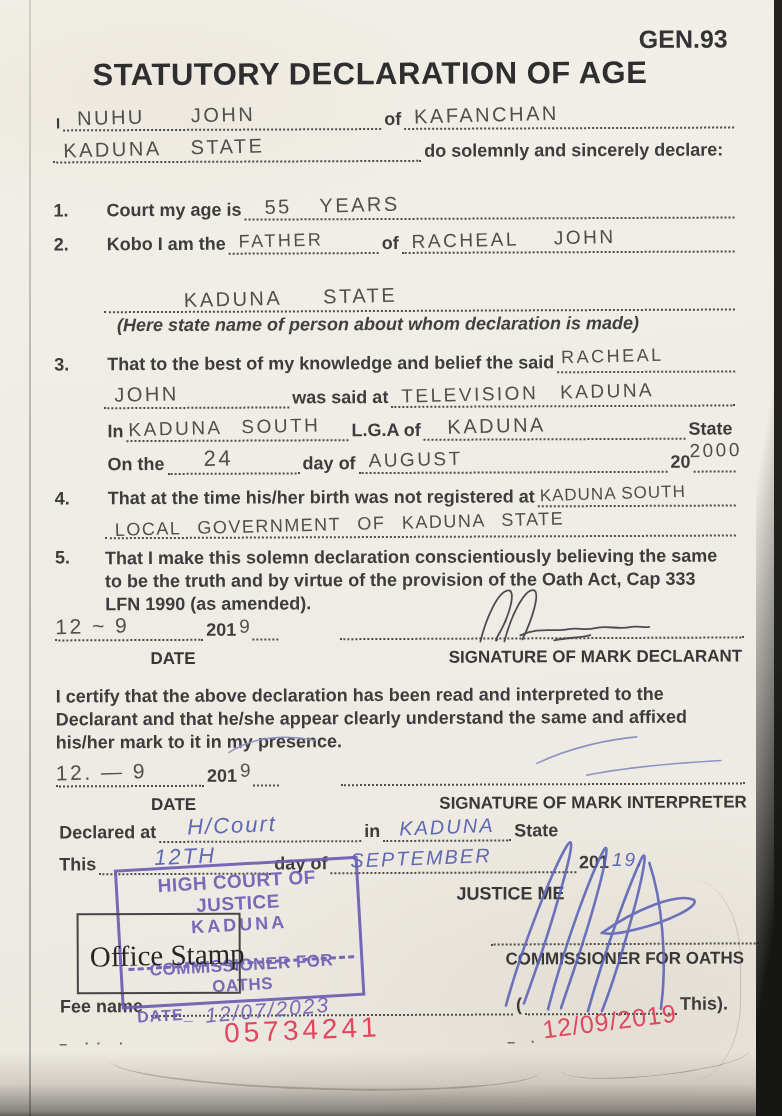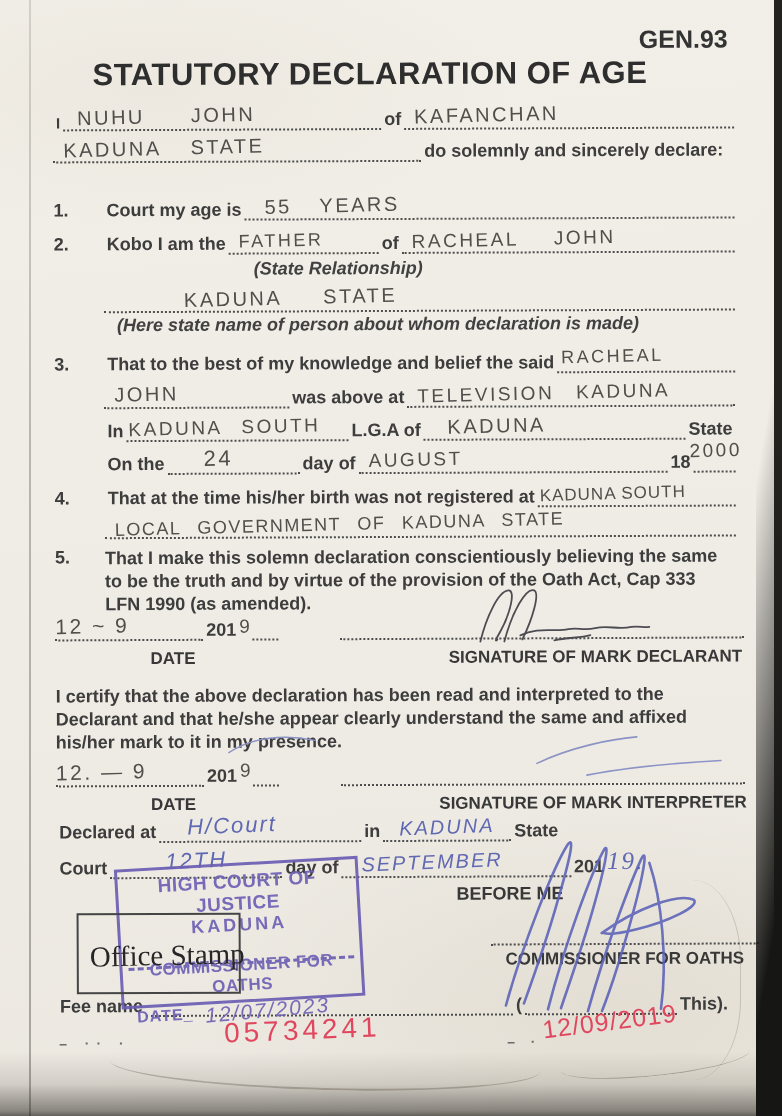--- a/index.html
+++ b/index.html
@@ -98,40 +98,39 @@
       <span class="num">2.</span>
       <span class="p">Kobo I am the</span>
       <span class="fill" style="flex:0 0 150px;">
         <span class="hw hw-pencil" style="font-size:18px;">FATHER</span>
       </span>
       <span class="p">of</span>
       <span class="fill grow">
         <span class="hw hw-pencil" style="word-spacing:28px;font-size:19px;">RACHEAL JOHN</span>
       </span>
     </div>
-    <div class="hint" style="top:258px;left:255px;">(State Relationship)</div>
     <div class="r" style="top:288px;left:105px;right:38px;">
       <span class="fill grow">
         <span class="hw hw-pencil" style="left:80px;word-spacing:34px;">KADUNA STATE</span>
       </span>
     </div>
     <div class="hint" style="top:314px;left:118px;">(Here state name of person about whom declaration is made)</div>
 
     <div class="r" style="top:350px;left:55px;right:38px;">
       <span class="num">3.</span>
       <span class="p">That to the best of my knowledge and belief the said</span>
       <span class="fill grow">
         <span class="hw hw-pencil" style="left:4px;font-size:18px;bottom:4px;">RACHEAL</span>
       </span>
     </div>
     <div class="r" style="top:384px;left:105px;right:38px;">
       <span class="fill" style="flex:0 0 185px;">
         <span class="hw hw-pencil">JOHN</span>
       </span>
-      <span class="p">was above at</span>
+      <span class="p">was said at</span>
       <span class="fill grow">
         <span class="hw hw-pencil" style="word-spacing:14px;font-size:19px;">TELEVISION KADUNA</span>
       </span>
     </div>
     <div class="r" style="top:417px;left:105px;right:38px;">
       <span class="p">In</span>
       <span class="fill" style="flex:0 0 222px;">
         <span class="hw hw-pencil" style="word-spacing:12px;font-size:19px;left:2px;">KADUNA SOUTH</span>
       </span>
       <span class="p">L.G.A of</span>
@@ -142,21 +141,21 @@
     </div>
     <div class="r" style="top:450px;left:105px;right:38px;">
       <span class="p">On the</span>
       <span class="fill" style="flex:0 0 132px;">
         <span class="hw hw-pencil" style="left:36px;font-size:22px;">24</span>
       </span>
       <span class="p">day of</span>
       <span class="fill grow">
         <span class="hw hw-pencil" style="font-size:19px;">AUGUST</span>
       </span>
-      <span class="p">18</span>
+      <span class="p">20</span>
       <span class="fill" style="flex:0 0 42px;">
         <span class="hw hw-pencil" style="left:-4px;bottom:9px;font-size:19px;">2000</span>
       </span>
     </div>
 
     <div class="r" style="top:484px;left:55px;right:38px;">
       <span class="num">4.</span>
       <span class="p">That at the time his/her birth was not registered at</span>
       <span class="fill grow">
         <span class="hw hw-pencil-sm" style="left:2px;">KADUNA SOUTH</span>
@@ -217,33 +216,33 @@
         <span class="hw hw-blue" style="left:28px;bottom:2px;font-size:22px;">H/Court</span>
       </span>
       <span class="p">in</span>
       <span class="fill" style="flex:0 0 128px;">
         <span class="hw hw-blue" style="left:16px;">KADUNA</span>
       </span>
       <span class="p">State</span>
     </div>
 
     <div class="r" style="top:850px;left:55px;width:588px;">
-      <span class="p">Court</span>
+      <span class="p">This</span>
       <span class="fill" style="flex:0 0 172px;">
         <span class="hw hw-blue" style="left:55px;bottom:3px;font-size:22px;">12TH</span>
       </span>
       <span class="p">day of</span>
       <span class="fill grow">
         <span class="hw hw-blue" style="left:20px;bottom:2px;">SEPTEMBER</span>
       </span>
       <span class="p">201</span>
-      <span class="hw-inline hw-blue" style="font-size:25px;transform:translateY(-2px);font-family:Liberation Serif, serif;">19.</span>
-    </div>
-
-    <div class="lbl" style="top:884px;left:455px;font-size:18px;">BEFORE ME</div>
+      <span class="hw-inline hw-blue" style="font-size:19px;transform:translateY(-2px);">19.</span>
+    </div>
+
+    <div class="lbl" style="top:884px;left:455px;font-size:18px;">JUSTICE ME</div>
     <div class="fill" style="position:absolute;top:922px;left:489px;width:268px;"></div>
     <div class="lbl" style="top:950px;left:489px;width:268px;text-align:center;">COMMISSIONER FOR OATHS</div>
 
     <div class="r" style="top:992px;left:55px;width:674px;">
       <span class="p">Fee name</span>
       <span class="fill grow"></span>
       <span class="p">(</span>
       <span class="fill" style="flex:0 0 152px;"></span>
       <span class="p">This).</span>
     </div>

